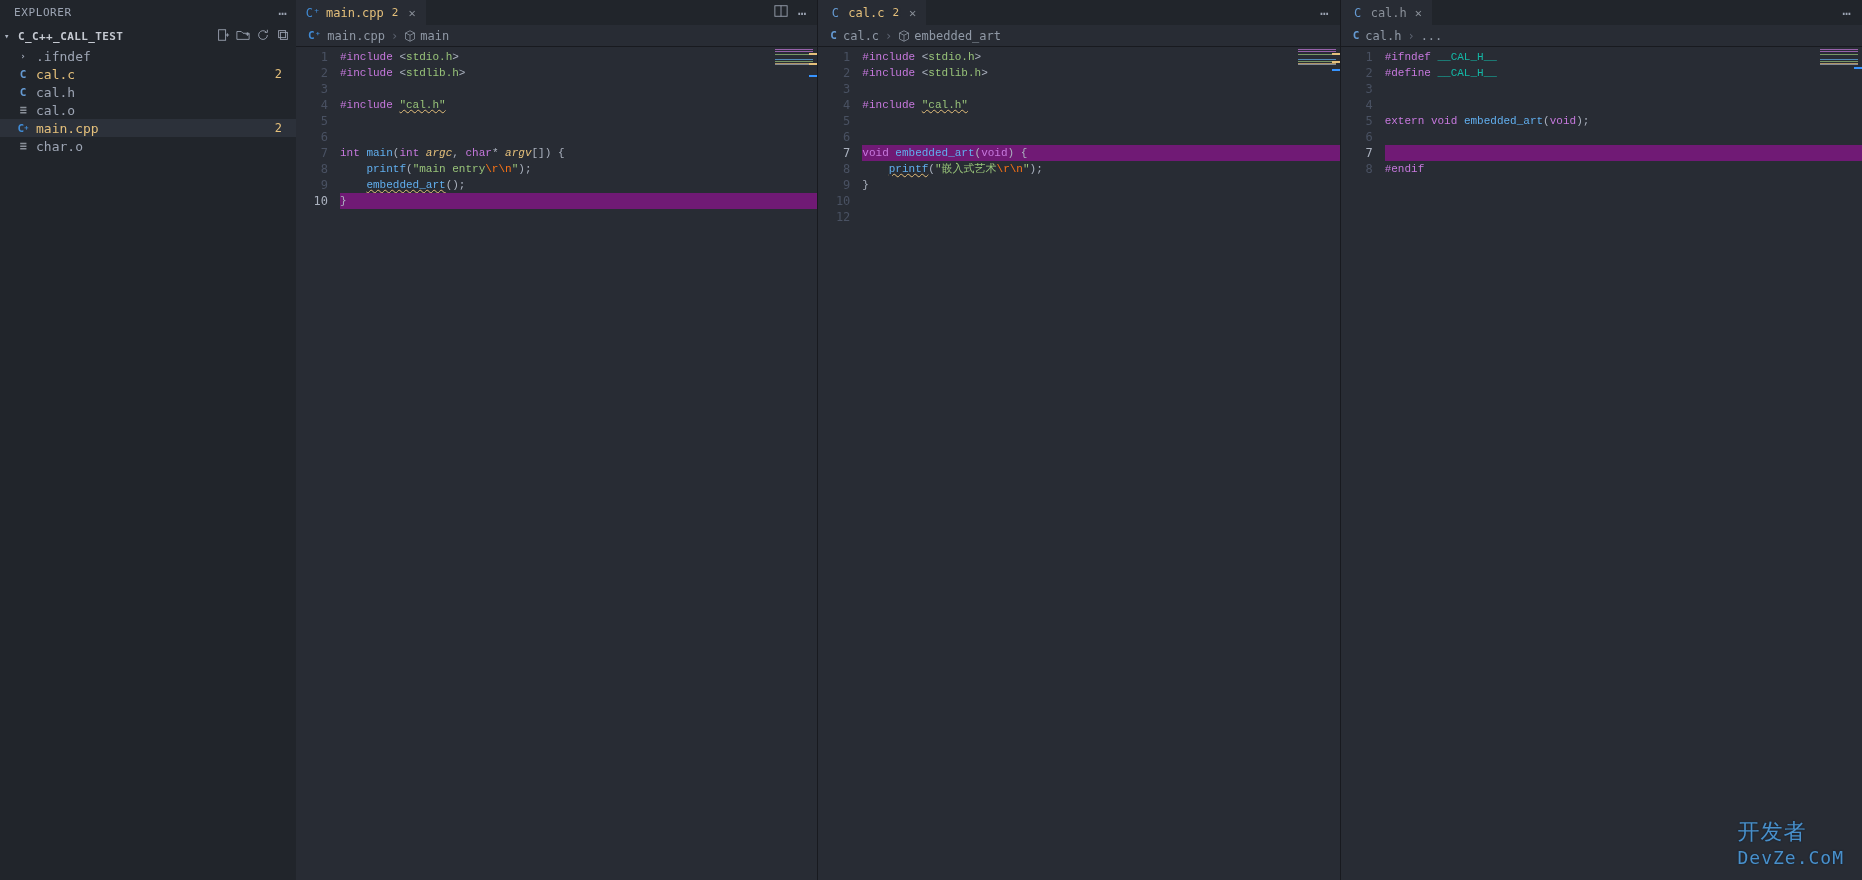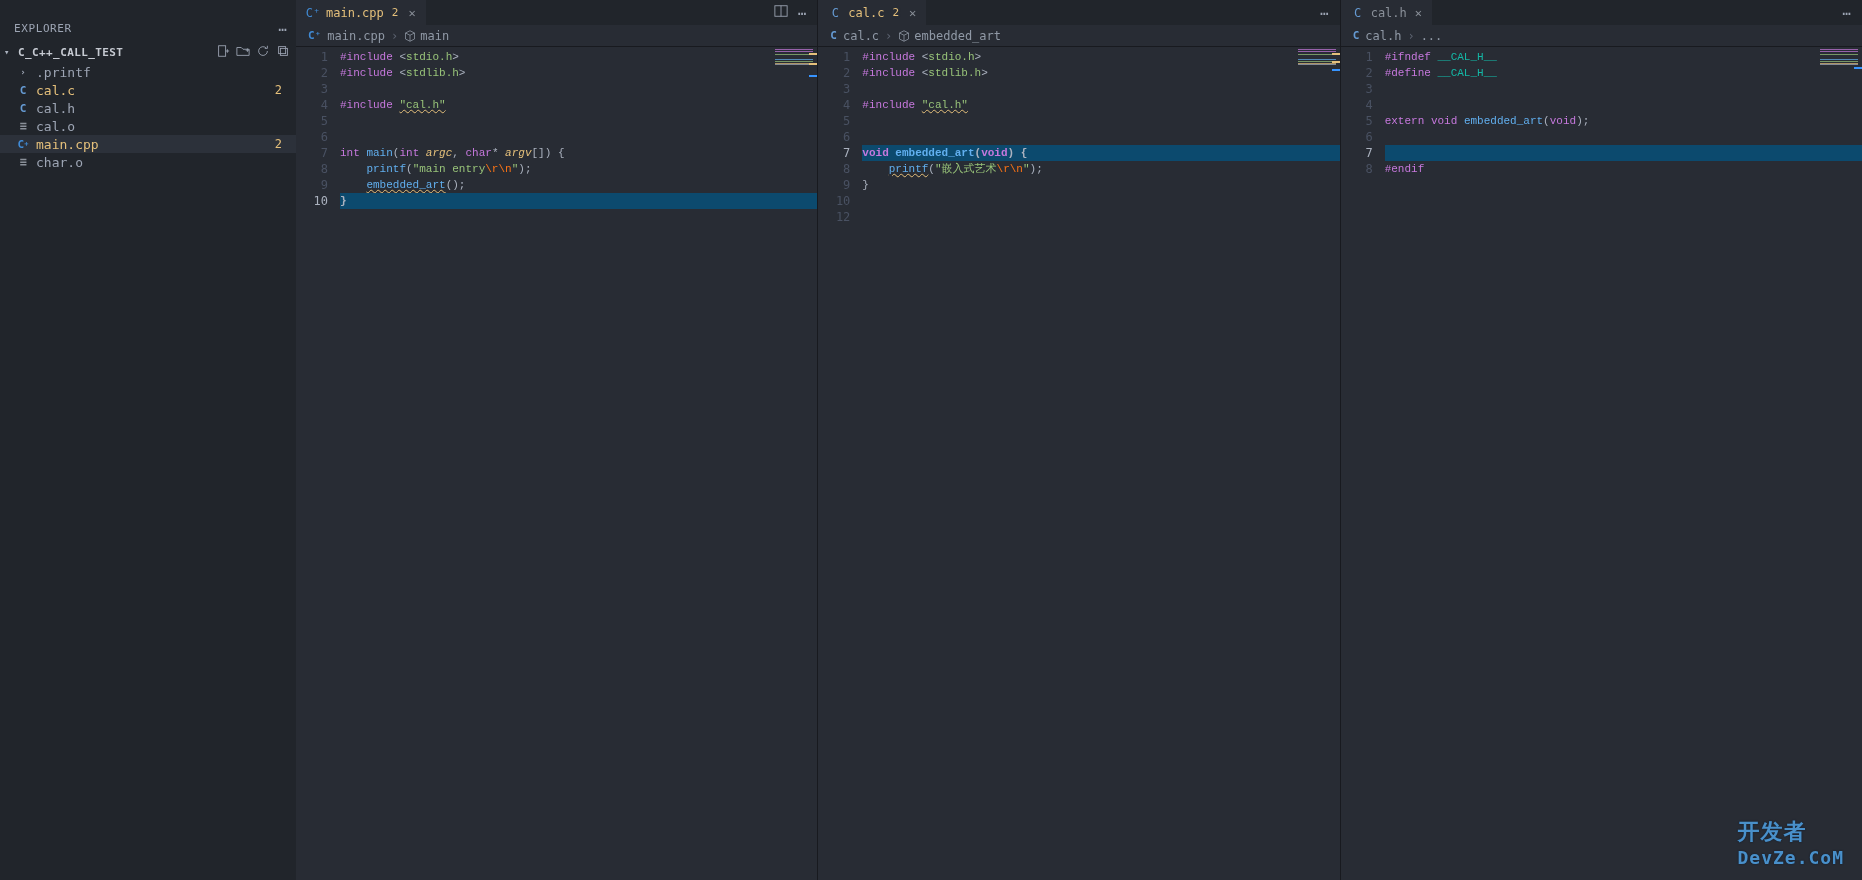--- a/index.html
+++ b/index.html
@@ -7,21 +7,21 @@
   font-family: "Segoe UI", Consolas, monospace;
   font-size: 13px;
   background:#282c34;
   color:#abb2bf;
   width:1862px; height:880px;
   overflow:hidden;
   display:flex;
 }
 
 .sidebar { width:296px; background:#21252b; display:flex; flex-direction:column; }
-.side-header { height:25px; display:flex; align-items:center; justify-content:space-between; padding:0 8px 0 14px; font-size:11px; letter-spacing:0.6px;margin-top:16px; }
+.side-header { height:25px; display:flex; align-items:center; justify-content:space-between; padding:0 8px 0 14px; font-size:11px; letter-spacing:0.6px; }
 .side-header .title { color:#9da5b4; text-transform:uppercase; }
 .dots { color:#9da5b4; cursor:pointer; font-size:14px; letter-spacing:1px; }
 .proj-header { height:22px; display:flex; align-items:center; justify-content:space-between; padding:0 6px 0 4px; font-size:11px; font-weight:600; letter-spacing:0.4px; color:#c6cad2; }
 .proj-header .pname { display:flex; align-items:center; gap:2px; }
 .chev { width:12px; color:#abb2bf; font-size:9px;}
 .proj-actions { display:flex; gap:6px; color:#9da5b4; }
 .proj-actions svg { width:14px; height:14px; stroke:#9da5b4; fill:none; }
 .tree-row { height:18px; display:flex; align-items:center; padding-left:16px; gap:6px; cursor:pointer; position:relative;}
 .tree-row .badge-num { position:absolute; right:14px; color:#e5c07b; font-size:12px; }
 .tree-row.modified .fname { color:#e5c07b; }
@@ -54,21 +54,21 @@
 .bc .sep { color:#5c6370; }
 .bc .sym { color:#9099a6; display:flex; align-items:center; gap:4px;}
 .cube { width:12px; height:12px; }
 
 .code-wrap { position:relative; flex:1; overflow:hidden; }
 .ln { width:44px; text-align:right; padding-right:12px; color:#495162; font-size:12px; font-family:Consolas,monospace;}
 .ln.cur { color:#abb2bf; }
 .code { flex:1; font-family:Consolas,"Courier New",monospace; font-size:11px; white-space:pre; }
 .code-rows { padding-top:2px; }
 .row { height:16px; line-height:16px; display:flex; }
-.row.hlcur .code { background:#0c4a6e;font-weight:bold; }
+.row.hlcur .code { background:#701a75; }
 .row.hlcur .code::after{content:"";}
 
 .kw{color:#c678dd;} 
 .pp{color:#c678dd;} 
 .ty{color:#c678dd;} 
 .fn{color:#61afef;}
 .st{color:#98c379;}
 .esc{color:#f97316;}
 .br{color:#abb2bf;}
 .op{color:#abb2bf;}
@@ -79,21 +79,21 @@
 
 .minimap { position:absolute; top:2px; right:4px; width:38px; height:30px; opacity:0.7;}
 .mm-line{height:1.2px;margin-bottom:0.5px;}
 
 .ov { position:absolute; right:0; top:0; width:10px; height:100%; }
 .ov .mark{ position:absolute; right:0; width:8px; height:2px; }
 .mwarn{background:#e5c07b;}
 .mblue{background:#3794ff;}
 
 
-.water { position:fixed; right:18px; bottom:12px; color:#4fa3e6; font-weight:700; font-size:18px; letter-spacing:1px; opacity:0.85; text-shadow:0 0 2px #0b1b33;}
+.water { position:fixed; right:18px; bottom:12px; color:#4fa3e6; font-weight:400; font-size:18px; letter-spacing:1px; opacity:0.85; text-shadow:0 0 2px #0b1b33;}
 .water .cn{font-size:22px;}
 </style>
 </head>
 <body>
 
 <div class="sidebar">
   <div class="side-header">
     <span class="title">EXPLORER</span>
     <span class="dots">⋯</span>
   </div>
@@ -119,21 +119,21 @@
           </svg></span>
       <span><svg viewBox="0 0 16 16">
             <rect x="3" y="3" width="8" height="8" stroke-width="1"></rect>
             <rect x="5" y="5" width="8" height="8" stroke-width="1"></rect>
           </svg></span>
     </span>
   </div>
   <div id="tree">
       <div class="tree-row">
         <span class="ficon ic-folder">›</span>
-        <span class="fname">.printf</span>
+        <span class="fname">.ifndef</span>
       </div>
       <div class="tree-row modified">
         <span class="ficon ic-c">C</span>
         <span class="fname">cal.c</span>
         <span class="badge-num">2</span>
       </div>
       <div class="tree-row">
         <span class="ficon ic-c">C</span>
         <span class="fname">cal.h</span>
       </div>

